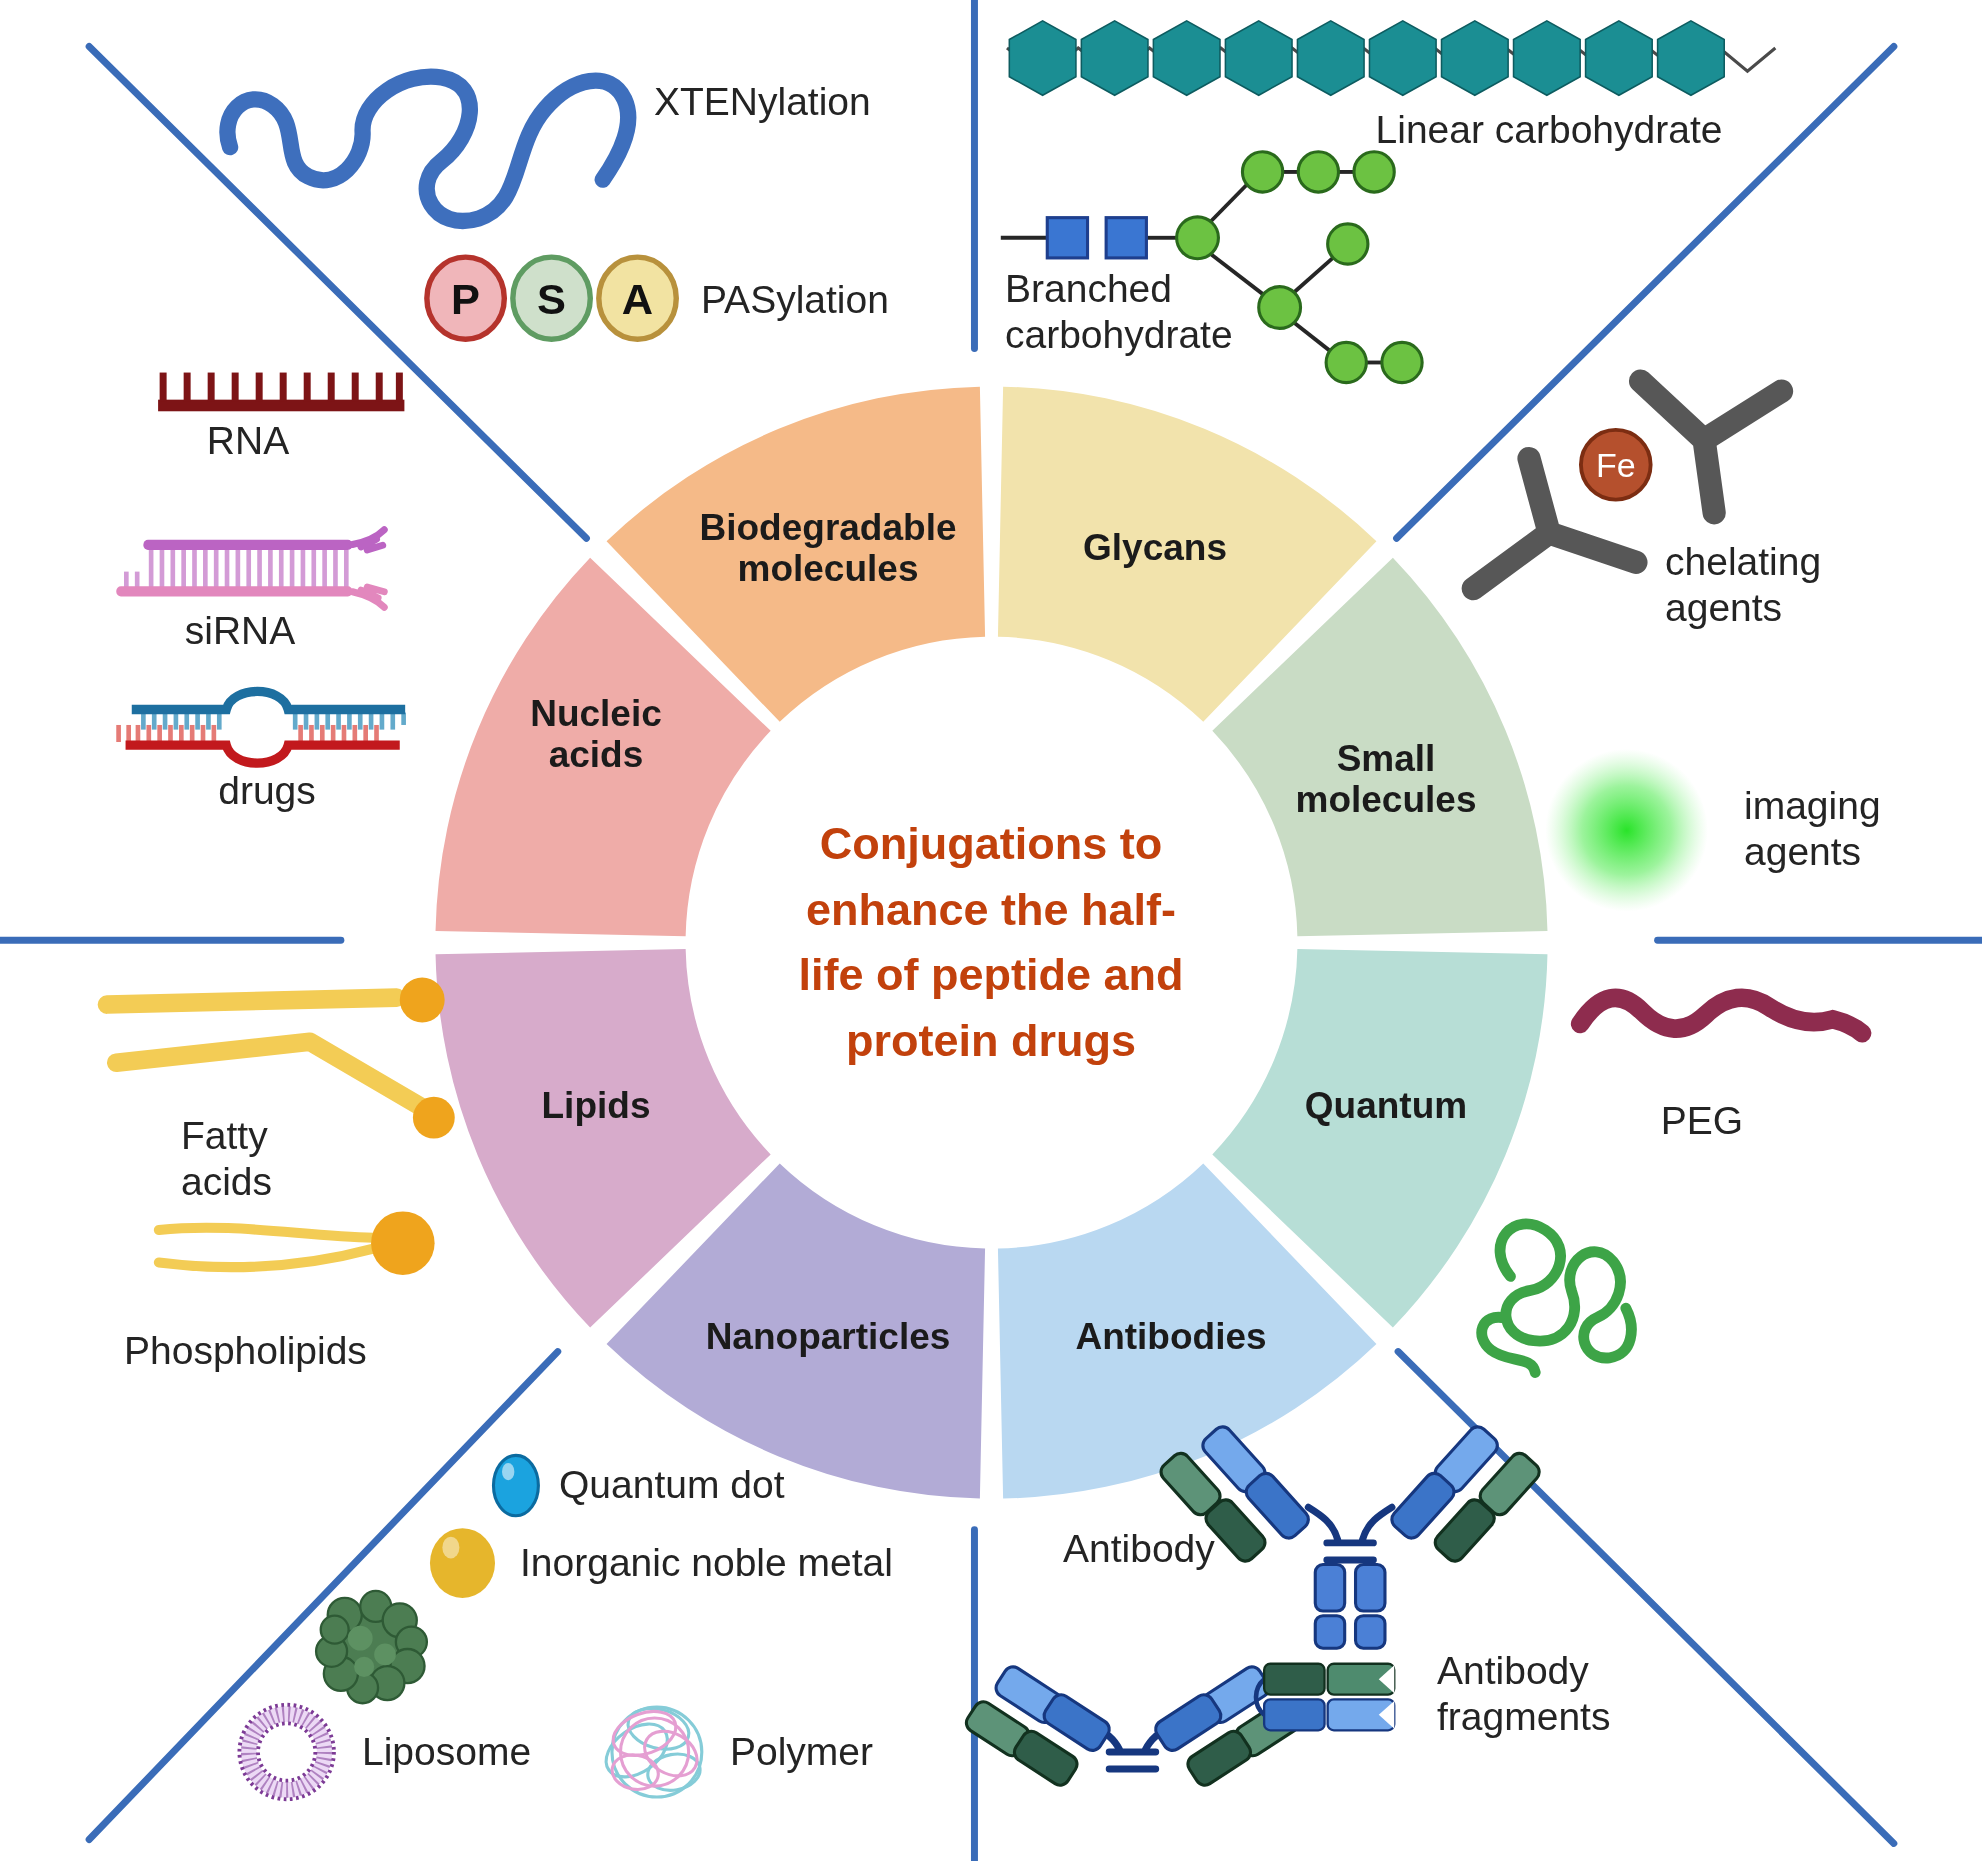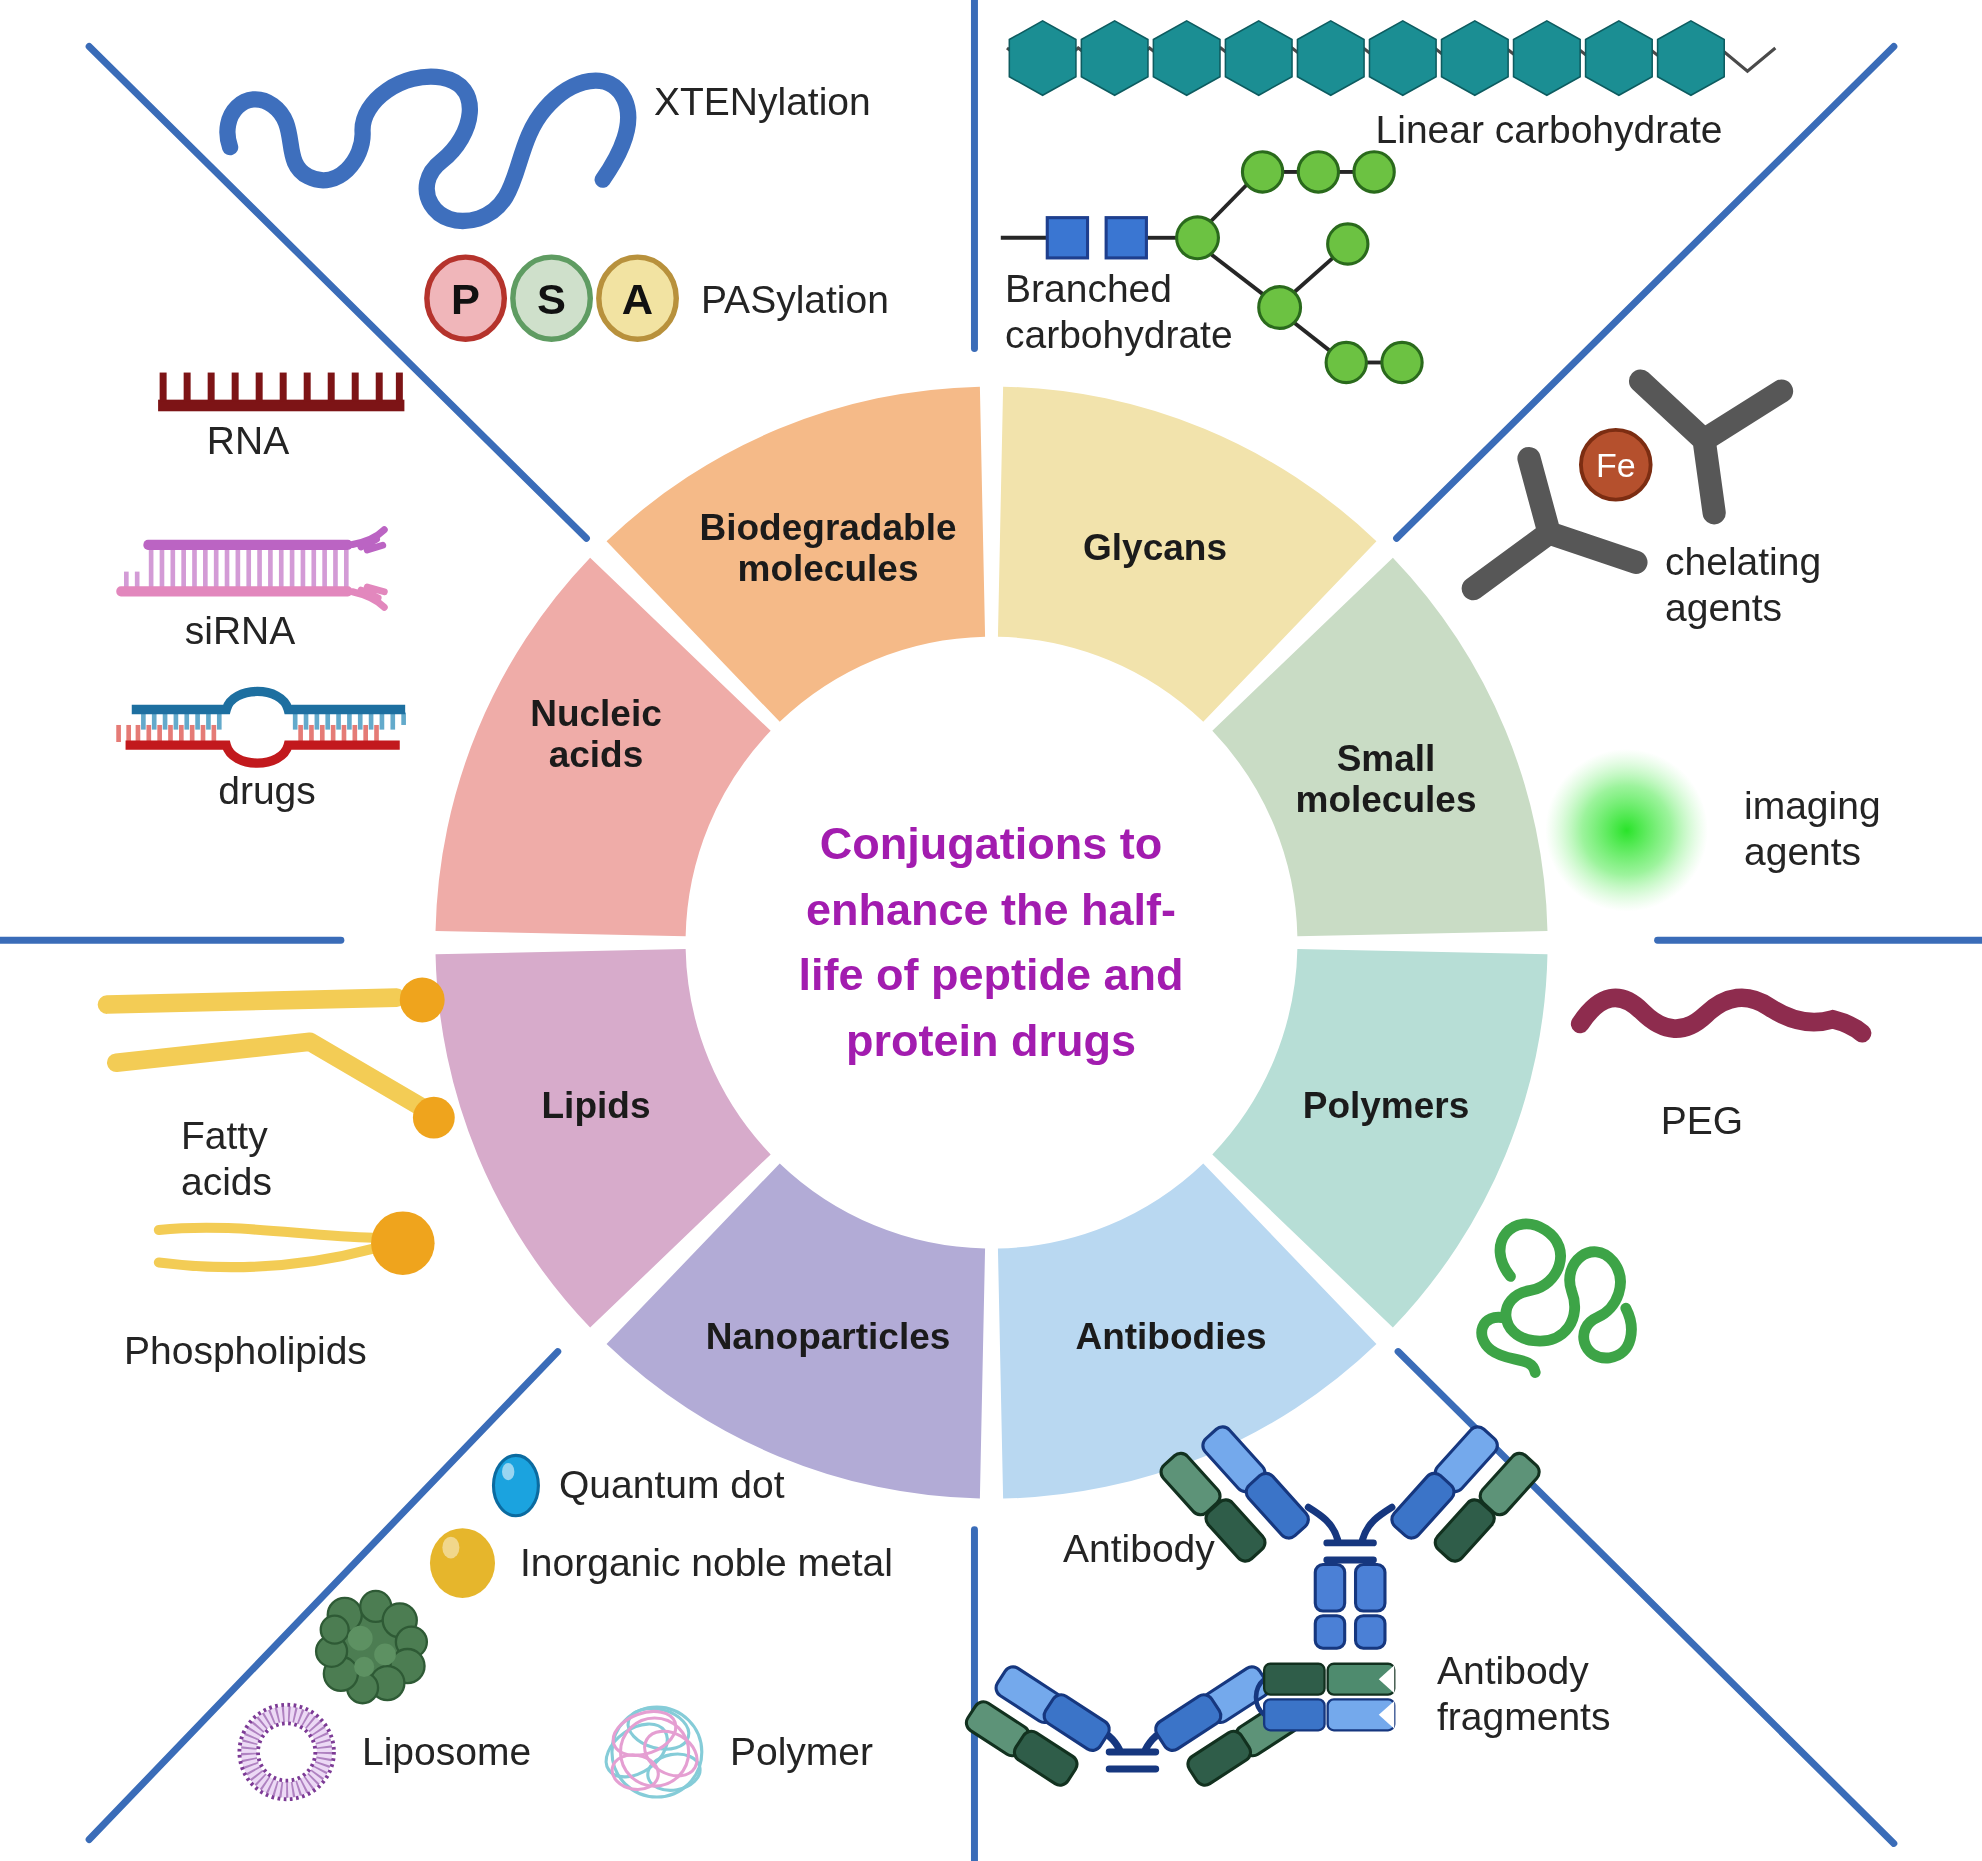--- a/index.html
+++ b/index.html
@@ -6,21 +6,21 @@
   .stage{position:relative;width:1983px;height:1862px;background:#fff;overflow:hidden;
          font-family:"Liberation Sans", sans-serif;color:#222;}
   svg{position:absolute;left:0;top:0;}
   .ann{position:absolute;font-size:39px;line-height:1.18;color:#242424;white-space:pre-line;}
   .ann.center{transform:translate(-50%,-50%);text-align:center;}
   .ann.vmid{transform:translateY(-50%);}
   .donut-label{position:absolute;transform:translate(-50%,-50%);font-weight:700;font-size:37px;
                line-height:1.12;text-align:center;white-space:pre-line;color:#1b1b1b;}
   .center-title{position:absolute;left:991px;top:942px;transform:translate(-50%,-50%);
                 font-weight:700;font-size:45px;line-height:1.46;text-align:center;
-                white-space:pre-line;color:#a21caf;width:542px;}
+                white-space:pre-line;color:#c2410c;width:542px;}
 </style>
 </head>
 <body>
 
 <div class="stage">
 
 <svg width="1983" height="1862" viewBox="0 0 2560 2404">
   <defs>
     <radialGradient id="gimg">
       <stop offset="0" stop-color="#1ee21e" stop-opacity="0.95"></stop>
@@ -362,21 +362,21 @@
 <div class="ann vmid" style="left:520px;top:1563px;">Inorganic noble metal</div>
 <div class="ann vmid" style="left:362px;top:1752px;">Liposome</div>
 <div class="ann vmid" style="left:730px;top:1752px;">Polymer</div>
 <div class="ann vmid" style="left:1063px;top:1549px;">Antibody</div>
 <div class="ann vmid" style="left:1437px;top:1694px;">Antibody
 fragments</div>
 
 <div class="donut-label" style="left: 1155px; top: 548px;">Glycans</div>
     <div class="donut-label" style="left: 1386px; top: 779px;">Small
 molecules</div>
-    <div class="donut-label" style="left: 1386px; top: 1106px;">Polymers</div>
+    <div class="donut-label" style="left: 1386px; top: 1106px;">Quantum</div>
     <div class="donut-label" style="left: 1155px; top: 1337px; margin-left: 16px;">Antibodies</div>
     <div class="donut-label" style="left: 828px; top: 1337px;">Nanoparticles</div>
     <div class="donut-label" style="left: 596px; top: 1106px;">Lipids</div>
     <div class="donut-label" style="left: 596px; top: 734px;">Nucleic
 acids</div>
     <div class="donut-label" style="left: 828px; top: 548px;">Biodegradable
 molecules</div>
   </div>
 
 

